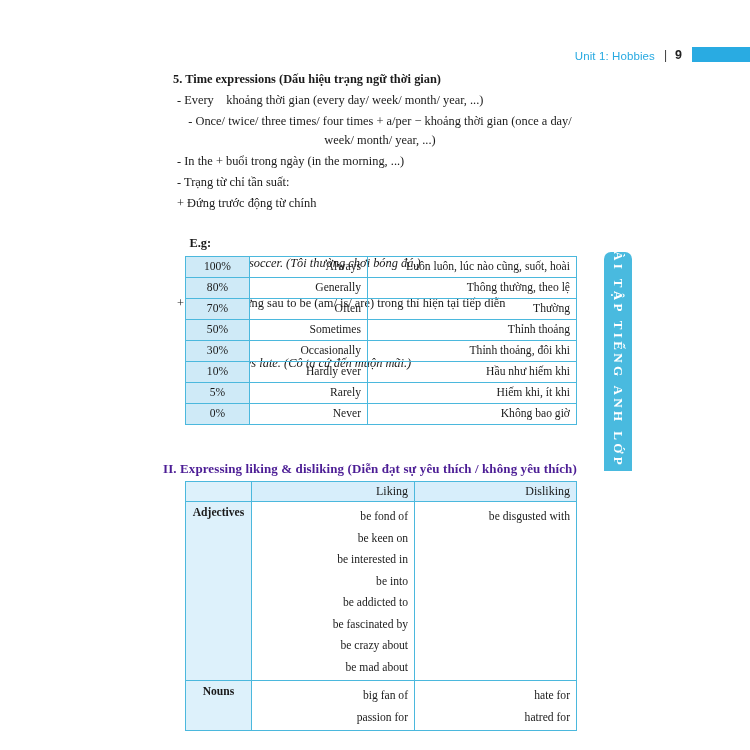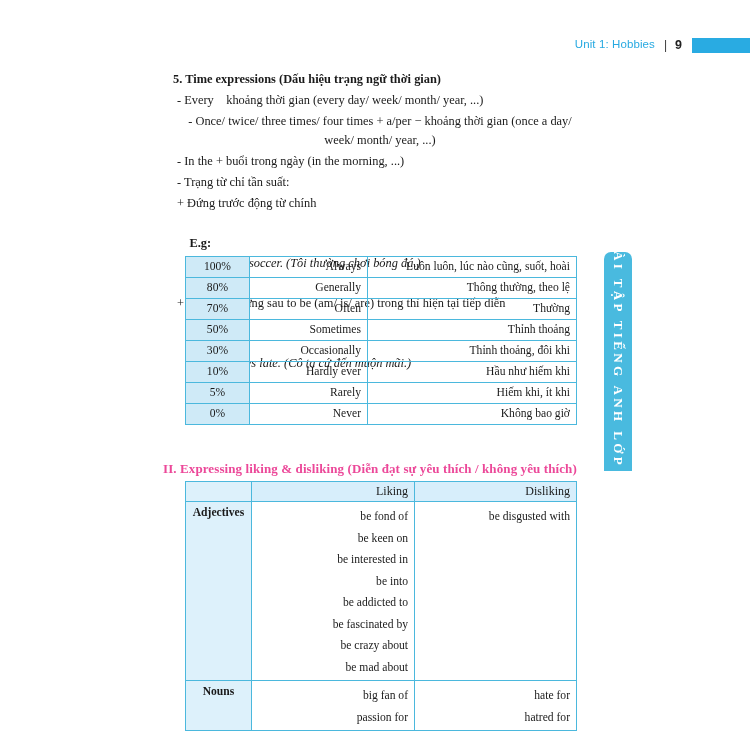--- a/index.html
+++ b/index.html
@@ -12,21 +12,21 @@
     position: relative;
     overflow: hidden;
   }
 
   
   .page-header {
     position: absolute;
     top: 38px; left: 12px; right: 0;
     height: 24px;
     display: flex;
-    align-items: flex-start;
+    align-items: flex-end;
     justify-content: flex-end;
     padding-right: 0;
     padding-left: 8px;
   }
   .header-unit {
     font-family: "Liberation Sans", sans-serif;
     font-size: 11.5px;
     color: #27a9e1;
     letter-spacing: .1px;
   }
@@ -96,21 +96,21 @@
   }
   .tbl1 .c-adv { width: 118px; }
   .tbl1 .c-vi  { }
 
   
   .sec2 {
     position: absolute;
     left: 163px; top: 461px;
     font-size: 13px;
     font-weight: bold;
-    color: #ec4899;
+    color: #4c1d95;
     letter-spacing: .1px;
   }
 
   .table-wrap-2 {
     position: absolute;
     left: 185px; top: 481px;
     width: 392px;
   }
   .tbl2 { font-size: 11.8px; }
   .tbl2 th {

